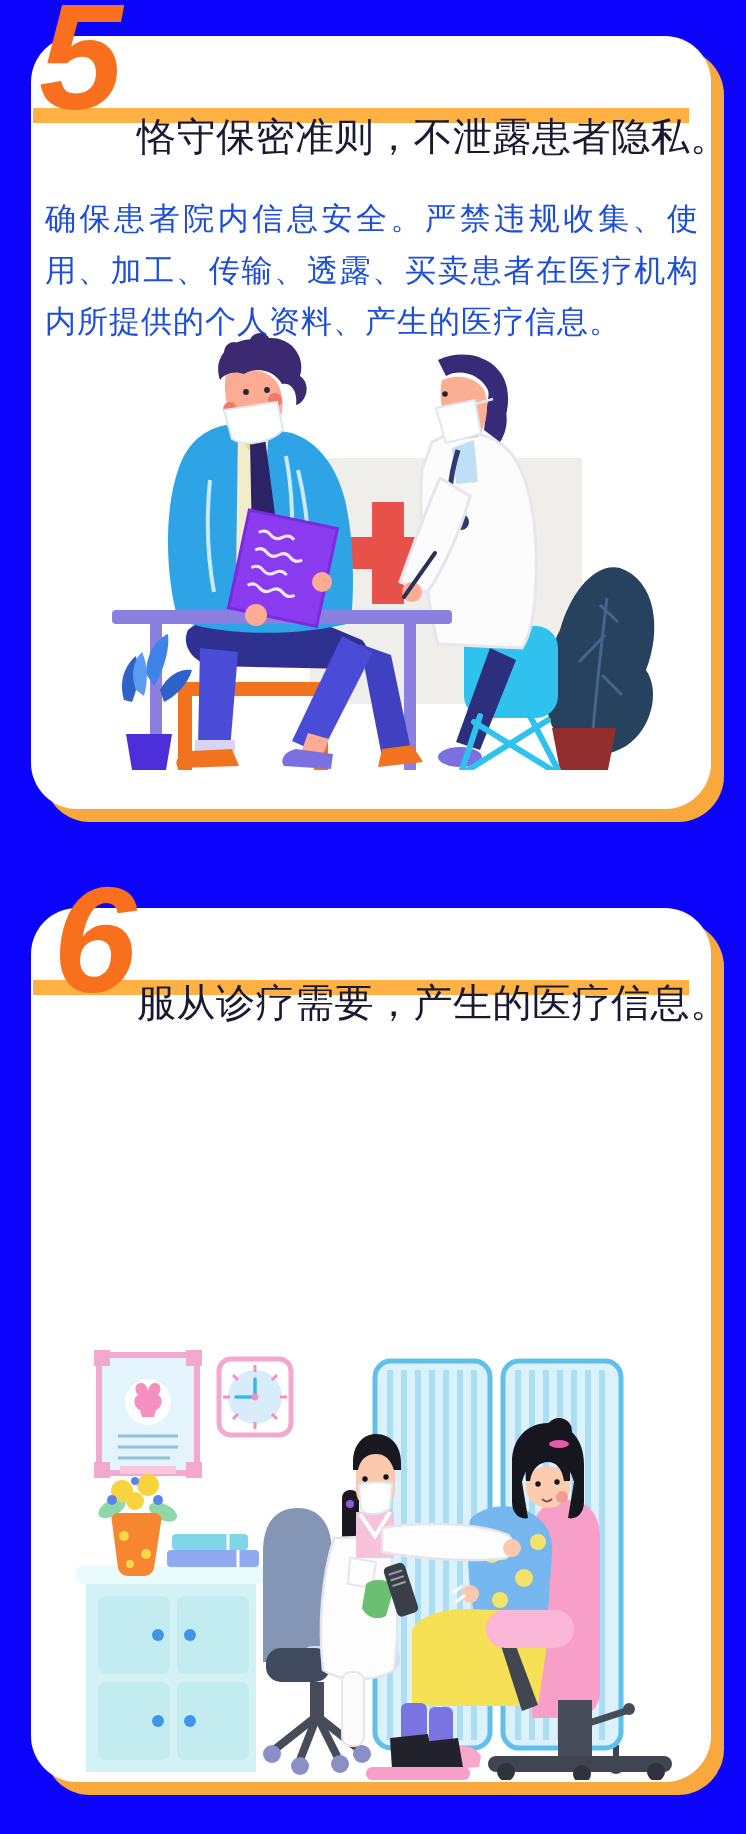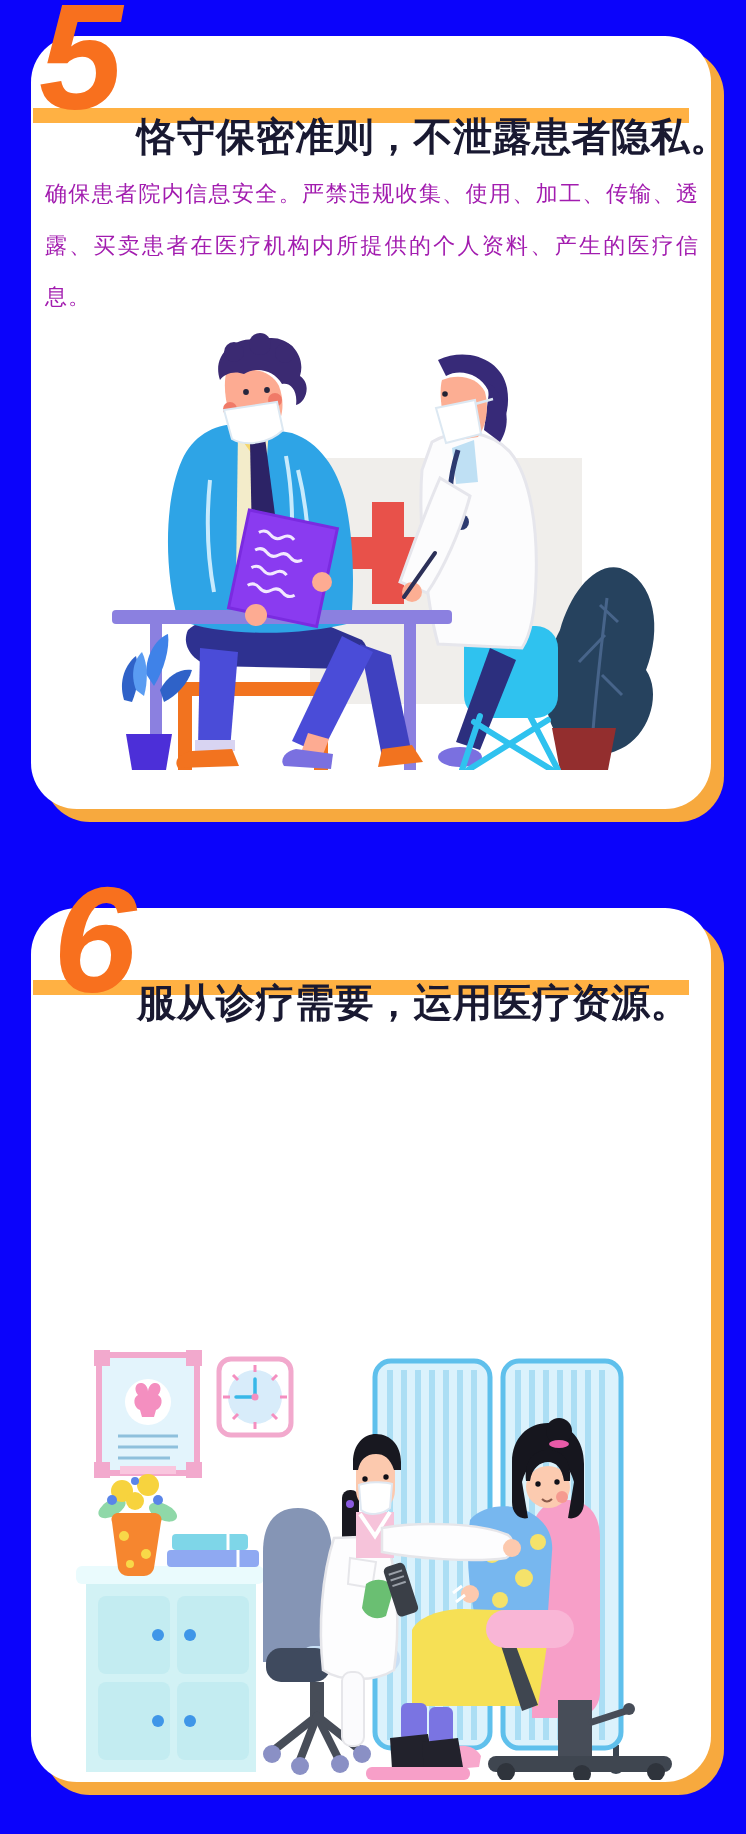--- a/index.html
+++ b/index.html
@@ -27,31 +27,31 @@
   #card-5 .num{left:8px;top:-34px}
   #card-6 .num{left:22px;top:-23px}
   .hl{
     position:absolute;z-index:1;
     left:2px;top:72px;width:656px;height:15px;
     background:#ffb143;
   }
   .title{
     position:absolute;z-index:2;
     left:106px;
-    font-size:39px;font-weight:700;
+    font-size:39px;font-weight:400;
     letter-spacing:.5px;white-space:nowrap;
     color:#191931;
   }
   #card-5 .title{top:42px}
   #card-6 .title{top:36px}
   .body-text{
     position:absolute;
-    left:14px;top:110px;width:654px;
-    font-size:22px;line-height:51.5px;
-    color:#a21caf;text-align:justify;
+    left:14px;top:126px;width:654px;
+    font-size:31px;line-height:51.5px;
+    color:#1d4ed8;text-align:justify;
   }
   #card-5 .body-text{letter-spacing:1px}
   #card-6 .body-text{letter-spacing:4px}
   .illus{position:absolute}
   #card-5 .illus{left:29px;top:294px;width:620px;height:440px}
   #card-6 .illus{left:29px;top:252px;width:640px;height:620px}
 </style>
 </head>
 <body>
 
@@ -170,21 +170,21 @@
       <path d="M100,360 C108,344 122,338 132,340 C128,354 116,366 104,372 Z" fill="#2f62c8"></path>
       <path d="M76,360 C70,344 74,330 82,322 C88,334 88,352 84,366 Z" fill="#5a9cf2"></path>
       <path d="M66,404 L112,404 L106,440 L72,440 Z" fill="#4c2fd8"></path>
     </g>
   </svg>
 </section>
 
 <section class="card" id="card-6">
   <div class="num">6</div>
   <div class="hl"></div>
-  <h2 class="title">服从诊疗需要，运用医疗资源。</h2>
+  <h2 class="title">服从诊疗需要，产生的医疗信息。</h2>
 
   <svg class="illus" viewBox="0 0 640 620">
 
     <g>
       <rect x="39" y="195" width="98" height="118" fill="#e3f4fc" stroke="#f2a9cd" stroke-width="6"></rect>
       <g fill="#f2a9cd">
         <rect x="34" y="190" width="16" height="16"></rect>
           <rect x="126" y="190" width="16" height="16"></rect>
         <rect x="34" y="302" width="16" height="16"></rect>
           <rect x="126" y="302" width="16" height="16"></rect>

